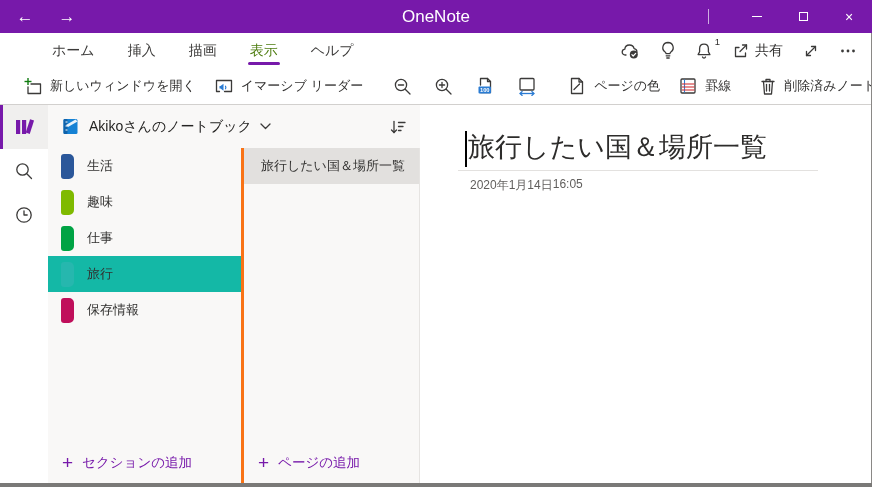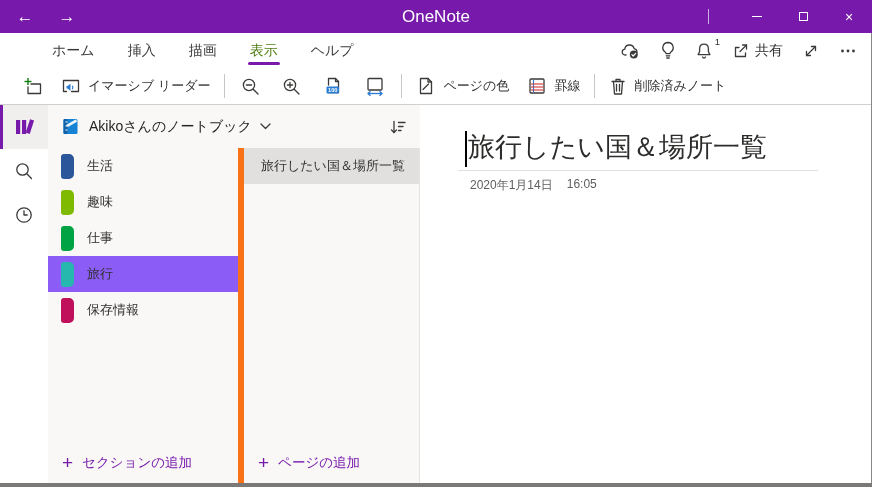--- a/index.html
+++ b/index.html
@@ -41,36 +41,36 @@
   
   .rail { position:absolute; left:0; top:105px; bottom:4px; width:48px; background:#fff; }
   .rail-item { position:relative; height:44px; display:flex; align-items:center; justify-content:center; }
   .rail-item.selected { background:#f0efee; }
   .rail-item.selected::before { content:""; position:absolute; left:0; top:0; bottom:0; width:3px; background:var(--accent); }
 
   .nbheader { position:absolute; left:48px; top:105px; width:372px; height:43px; background:#f9f8f7; display:flex; align-items:center; padding:0 13px; }
   .nb-title { font-size:14px; color:#252423; margin:0 8px 0 9px; white-space:nowrap; }
   .nb-sort { margin-left:auto; display:flex; align-items:center; }
 
-  .sections-pane { position:absolute; left:48px; top:148px; width:196px; bottom:4px; background:#f9f8f7; border-right:6px solid #f97316; }
+  .sections-pane { position:absolute; left:48px; top:148px; width:196px; bottom:4px; background:#f9f8f7; border-right:3px solid #f97316; }
   .pages-pane { position:absolute; left:244px; top:148px; width:176px; bottom:4px; background:#f9f8f7; border-right:1px solid #e6e4e2; }
   .section-row { height:36px; display:flex; align-items:center; padding-left:13px; gap:13px; font-size:13px; color:#323130; }
-  .section-row.selected { background:#8b5cf6; }
+  .section-row.selected { background:#14b8a6; }
   .section-swatch { width:13px; height:25px; border-radius:3px 5px 5px 3px; flex:none; }
   .page-row { height:36px; display:flex; align-items:center; padding-left:17px; font-size:13px; color:#323130; }
   .page-row.selected { background:#e2e0de; }
   .add-btn { position:absolute; left:0; right:0; bottom:0; height:40px; display:flex; align-items:center; padding-left:14px; gap:9px; color:var(--accent); font-size:13.5px; }
   .plus-glyph { font-size:19px; font-weight:300; line-height:1; margin-top:-2px; }
 
   
   .canvas { position:absolute; left:420px; top:105px; right:0; bottom:4px; background:#fff; }
   .caret { position:absolute; left:45px; top:26px; width:1.5px; height:36px; background:#000; }
   .page-title { position:absolute; left:48px; top:24px; font-size:27px; font-weight:400; color:#2d2c2b; white-space:nowrap; }
   .title-rule { position:absolute; left:38px; top:65px; width:360px; height:1px; background:#e3e1df; }
-  .meta { position:absolute; left:50px; top:72px; display:flex; gap:14px; font-size:12px; color:#605e5c; }
+  .meta { position:absolute; left:50px; top:72px; display:flex; font-size:12px; color:#605e5c; }
 
   .bottom-edge { position:absolute; left:0; right:0; bottom:0; height:4px; background:#7a7977; }
   .right-edge { position:absolute; right:0; top:33px; bottom:0; width:1px; background:#8a8886; }
 
   svg { display:block; }
   .stk { stroke:#3b3a39; stroke-width:1.3; fill:none; stroke-linecap:round; stroke-linejoin:round; }
   .stk-w { stroke:#fff; fill:none; stroke-linecap:round; stroke-linejoin:round; }
 </style>
 </head>
 <body>
@@ -148,20 +148,21 @@
     </div>
   </div>
 
   <div class="toolbar">
     <div class="tool-btn">
       <svg width="20" height="19" viewBox="0 0 20 19">
         <line x1="1.5" y1="4.5" x2="8.5" y2="4.5" stroke="#107C10" stroke-width="1.4"></line>
         <line x1="5" y1="1" x2="5" y2="8" stroke="#107C10" stroke-width="1.4"></line>
         <path class="stk" d="M8 7 h9.5 v9.5 H5 V10"></path>
       </svg>
+      <span>新しいウィンドウを開く</span>
     </div>
     <div class="tool-btn">
       <svg width="20" height="18" viewBox="0 0 20 18">
         <path class="stk" d="M5.5 14.5 H2.5 v-11 h15 v11 h-7"></path>
         <path d="M6.5 9 l3-2.2 v7 L6.5 11.5 H5.5 v-2.5 z" fill="#2B7CD3"></path>
         <path d="M11.5 9.2 a2.6 2.6 0 0 1 0 2.6" stroke="#2B7CD3" stroke-width="1.2" fill="none" stroke-linecap="round"></path>
       </svg>
       <span>イマーシブ リーダー</span>
     </div>
     <div class="tool-sep"></div>

